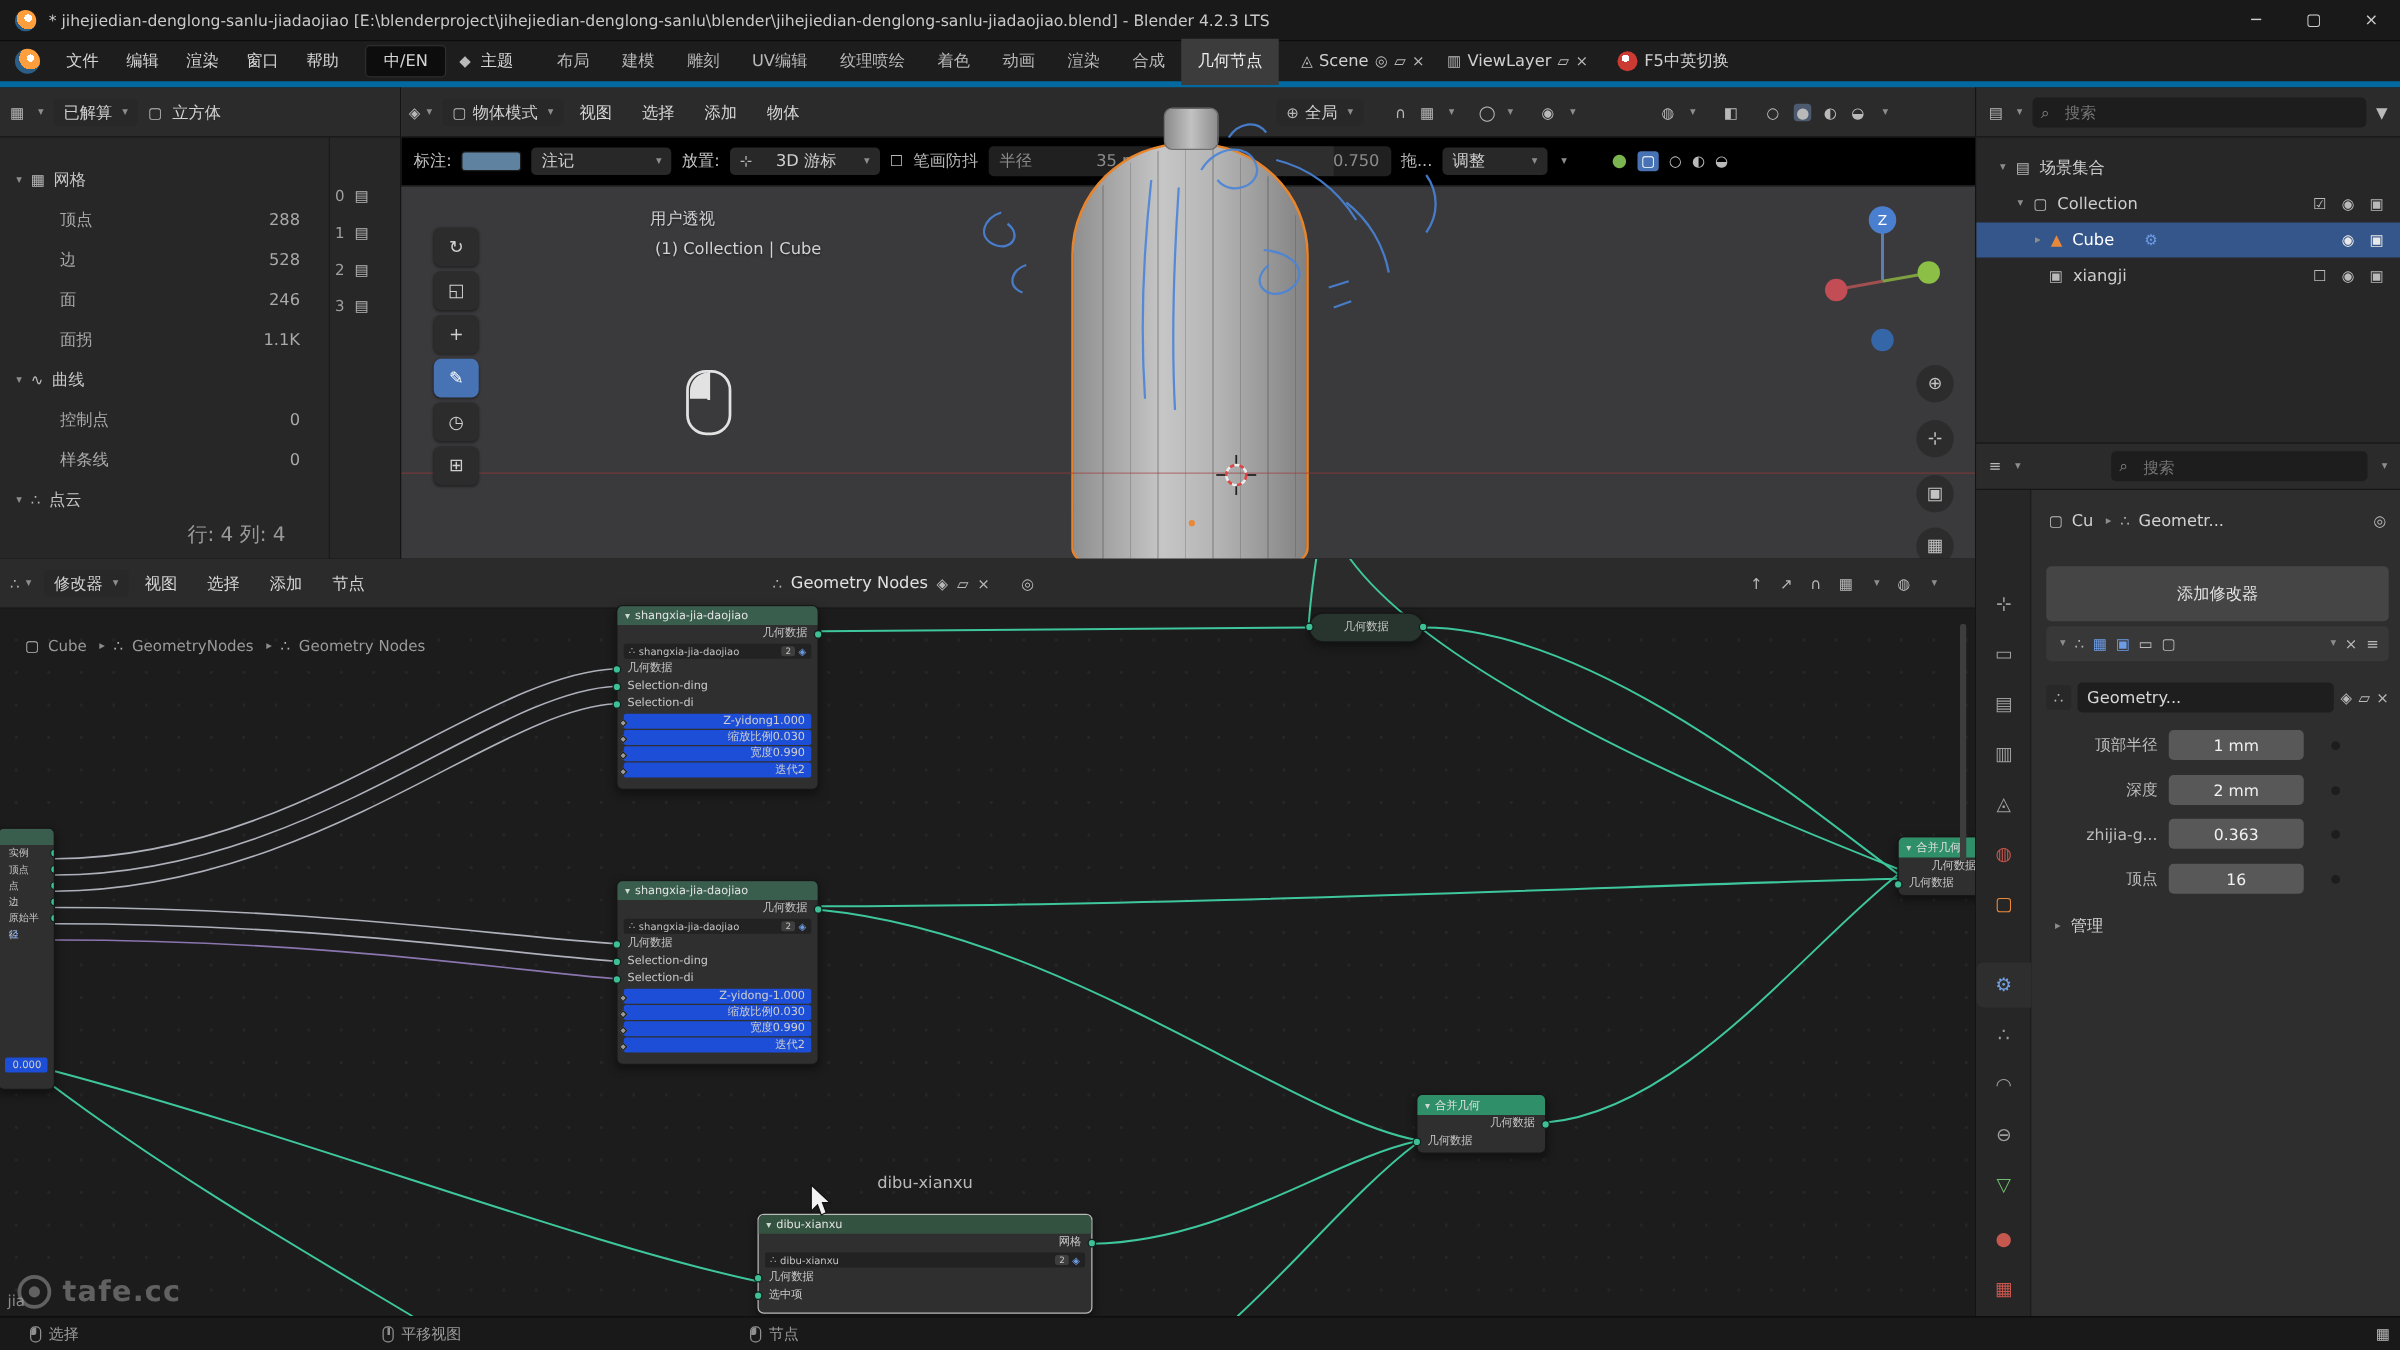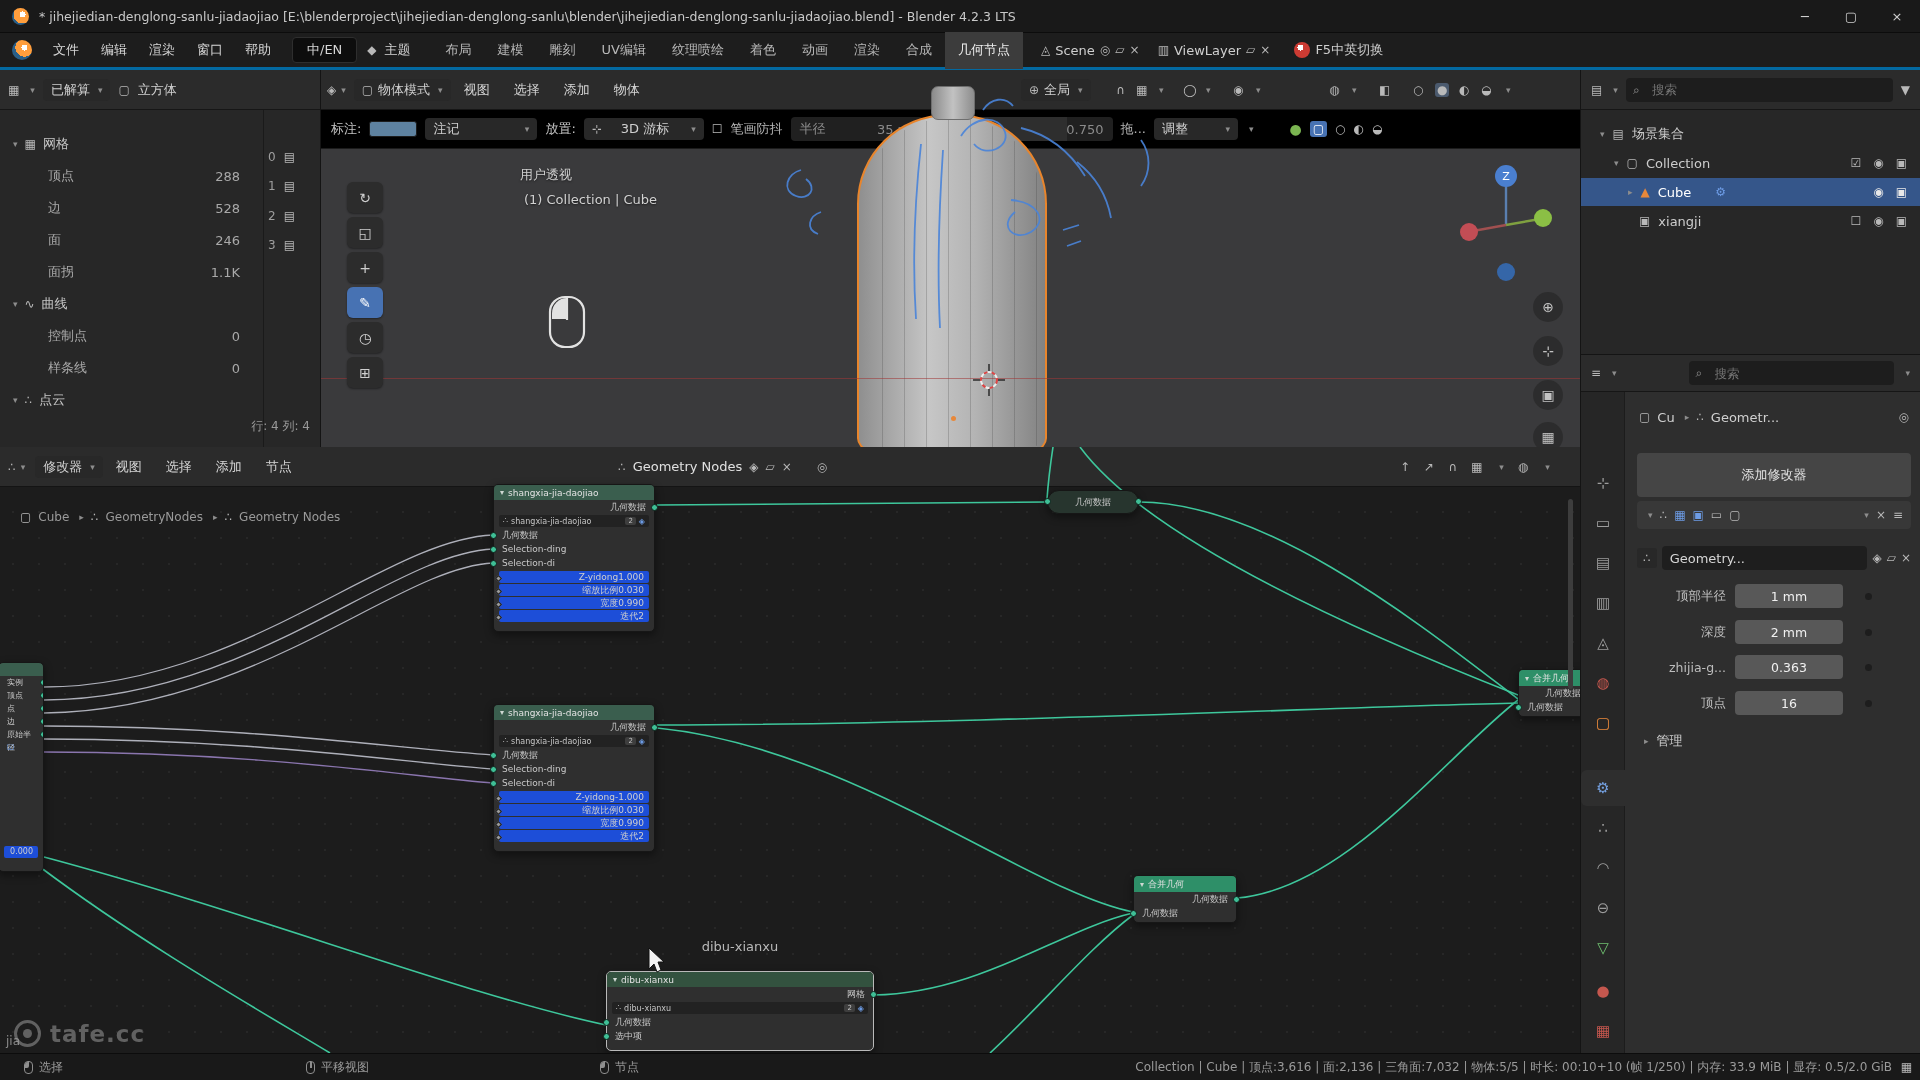--- a/index.html
+++ b/index.html
@@ -9,21 +9,21 @@
 .ic{display:inline-block;text-align:center;color:#b9b9b9;font-size:12px;line-height:1}
 .chev{color:#8d8d8d;font-size:9px;margin-left:3px}
 .menu-item{padding:0 11px;height:100%;display:flex;align-items:center;color:#d6d6d6;cursor:default}
 
 #titlebar{left:0;top:0;width:1920px;height:33px;background:#191919;border-bottom:1px solid #0c0c0c;display:flex;align-items:center}
 .blogo{width:17px;height:17px;border-radius:50%;background:radial-gradient(circle at 62% 38%,#fff 0 3px,#ff9e3d 3px 9px,#2b5f87 9px);margin:0 10px 0 12px}
 #titletext{color:#c9c9c9;font-size:12.5px;white-space:nowrap}
 .winbtns{margin-left:auto;display:flex;height:100%}
 .winbtn{width:46px;height:100%;display:flex;align-items:center;justify-content:center;color:#cfcfcf;font-size:13px}
 
-#topbar{left:0;top:33px;width:1920px;height:37px;background:#1d1d1d;border-bottom:3px solid #0369a1;display:flex;align-items:center}
+#topbar{left:0;top:33px;width:1920px;height:37px;background:#1d1d1d;border-bottom:5px solid #0369a1;display:flex;align-items:center}
 .langbtn{background:#0d0d0d;border:1px solid #2e2e2e;border-radius:4px;padding:3px 14px;margin:0 10px;color:#d6d6d6}
 .wstab{padding:0 13px;height:37px;display:flex;align-items:center;color:#b9b9b9}
 .wstab.active{background:#3c3c3c;color:#efefef}
 .idsel{display:flex;align-items:center;gap:5px;margin-left:18px;color:#cfcfcf}
 
 .edhdr{background:#2b2b2b;border-bottom:1px solid #161616;display:flex;align-items:center}
 .fld{background:#282828;border-radius:4px;display:flex;align-items:center;padding:2px 8px;gap:5px}
 .darkfld{background:#1e1e1e;border-radius:4px;display:flex;align-items:center;padding:2px 8px;gap:5px}
 .slider{background:#202020;border-radius:4px;height:24px;display:flex;align-items:center;justify-content:space-between;padding:0 9px;color:#8b8b8b;position:relative;overflow:hidden}
 .slider .fill{position:absolute;left:0;top:0;bottom:0;background:#2e2e2e}
@@ -188,21 +188,21 @@
     </div>
   <div class="ss-stat" style="top:282px">
       <span>样条线</span>
       <span>0</span>
     </div>
   <div class="ss-row" style="top:314px;padding-left:10px;gap:7px">
     <span class="chev">▾</span>
     <span class="ic">∴</span>
     <span>点云</span>
   </div>
-  <div class="ab" style="left:150px;top:348px;width:160px;text-align:right;color:#9a9a9a;font-size:12px">行: 4  列: 4</div>
+  <div class="ab" style="left:150px;top:348px;width:160px;text-align:left;color:#9a9a9a;font-size:16px">行: 4  列: 4</div>
 
   <div class="ab" style="left:263px;top:40px;width:1px;height:337px;background:#1a1a1a"></div>
   <div class="ss-data" style="top:72px">
       <span>0</span>
       <span class="ic">▤</span>
     </div>
   <div class="ss-data" style="top:101px">
       <span>1</span>
       <span class="ic">▤</span>
     </div>
@@ -741,20 +741,19 @@
       <span>选择</span>
     </div>
   <div class="hint" style="left:306px">
       <span class="mico m"></span>
       <span>平移视图</span>
     </div>
   <div class="hint" style="left:600px">
       <span class="mico l"></span>
       <span>节点</span>
     </div>
-  <div class="ab" style="right:28px;top:0;height:27px;display:flex;align-items:center">Collection | Cube | 顶点:3,616 | 面:2,136 | 三角面:7,032 | 物体:5/5 | 时长: 00:10+10 (帧 1/250) | 内存: 33.9 MiB | 显存: 0.5/2.0 GiB</div>
   <span class="ic ab" style="right:8px;top:7px">▦</span>
 </div>
 
 <div id="watermark" class="ab">
   <span class="wlogo"></span>
   <span class="wtext">tafe.cc</span>
 </div>
 
 </body></html>

